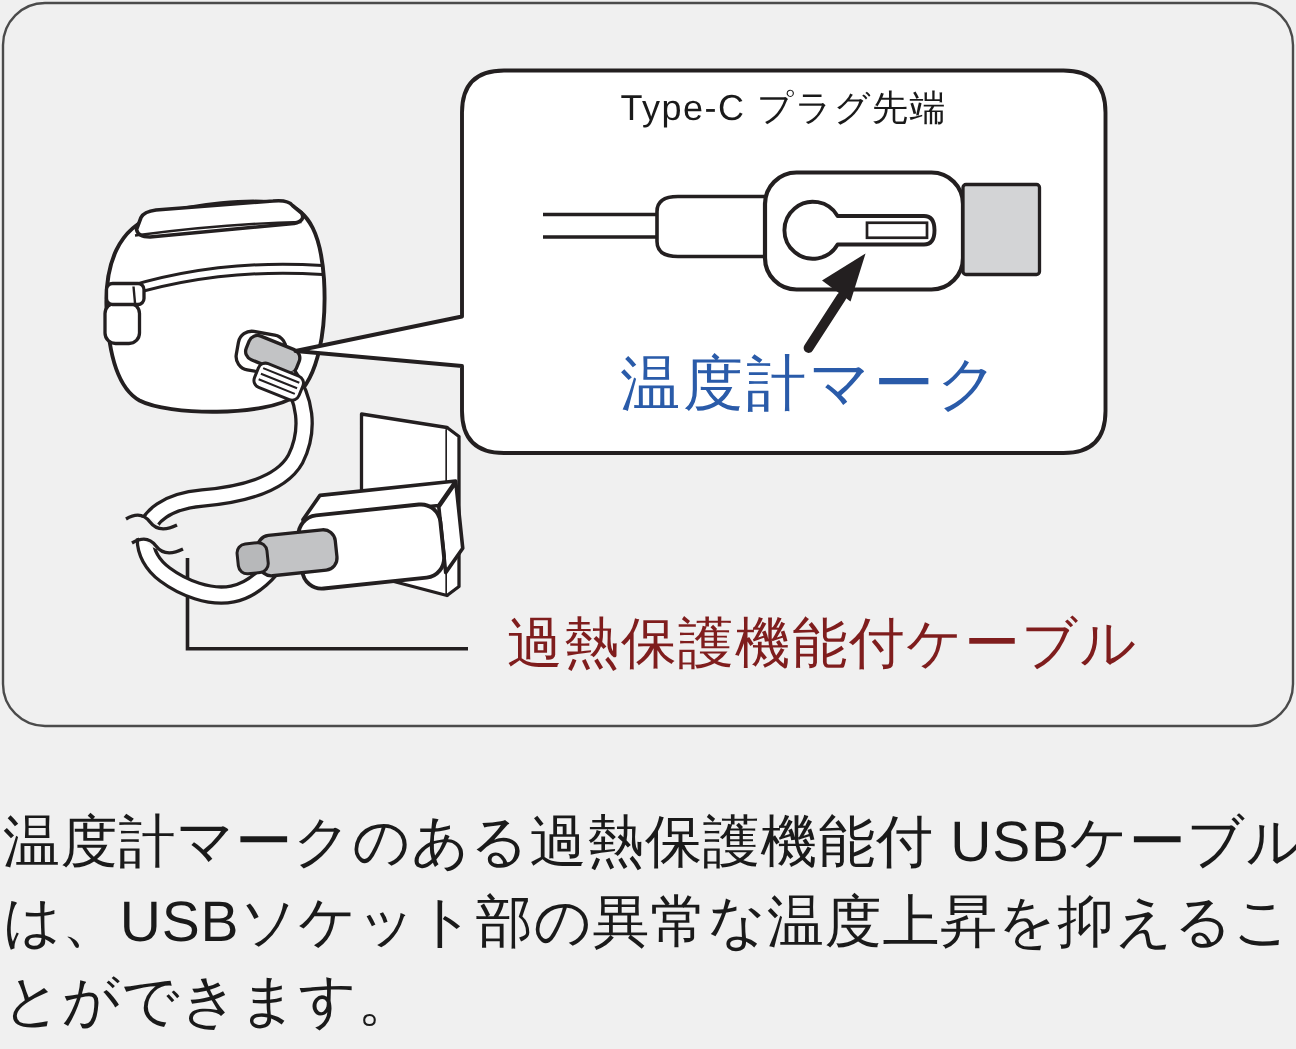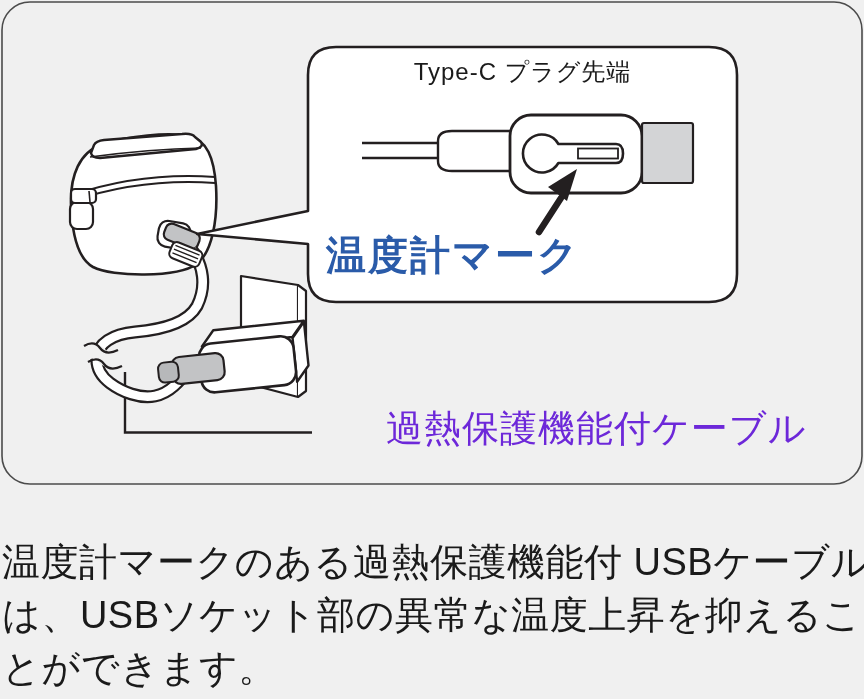--- a/index.html
+++ b/index.html
@@ -4,22 +4,22 @@
 <style>
   html,body{margin:0;padding:0;background:#f0f0f0;}
   .page{
     position:relative;width:864px;height:699px;background:#f0f0f0;overflow:hidden;
     font-family:"Liberation Sans","DejaVu Sans",sans-serif;color:#1a1a1a;
   }
   .figure-box{position:absolute;left:0;top:0;width:864px;height:486px;}
   .figure-box svg{position:absolute;left:0;top:0;}
   .overlay{position:absolute;white-space:nowrap;}
   .bubble-title{left:308px;top:56px;width:429px;text-align:center;font-size:24px;font-weight:500;letter-spacing:1px;color:#1a1a1a;}
-  .mark-label{left:326px;top:228px;width:429px;text-align:left;font-size:40px;font-weight:700;letter-spacing:2px;color:#2a5ba9;}
-  .cable-label{left:338px;top:404px;font-size:37px;font-weight:500;letter-spacing:1px;color:#6d28d9;margin-left:48px;}
+  .mark-label{left:326px;top:228px;width:429px;text-align:center;font-size:40px;font-weight:400;letter-spacing:2px;color:#2a5ba9;}
+  .cable-label{left:338px;top:404px;font-size:37px;font-weight:500;letter-spacing:1px;color:#7f1d1d;}
   .description{position:absolute;left:2px;top:536px;font-size:38px;line-height:53px;font-weight:500;letter-spacing:0.5px;color:#1a1a1a;}
   .description div{white-space:nowrap;}
 </style>
 </head>
 <body>
 
 <div class="page">
 
   <div class="figure-box">
     <svg width="864" height="486" viewBox="0 0 864 486">

